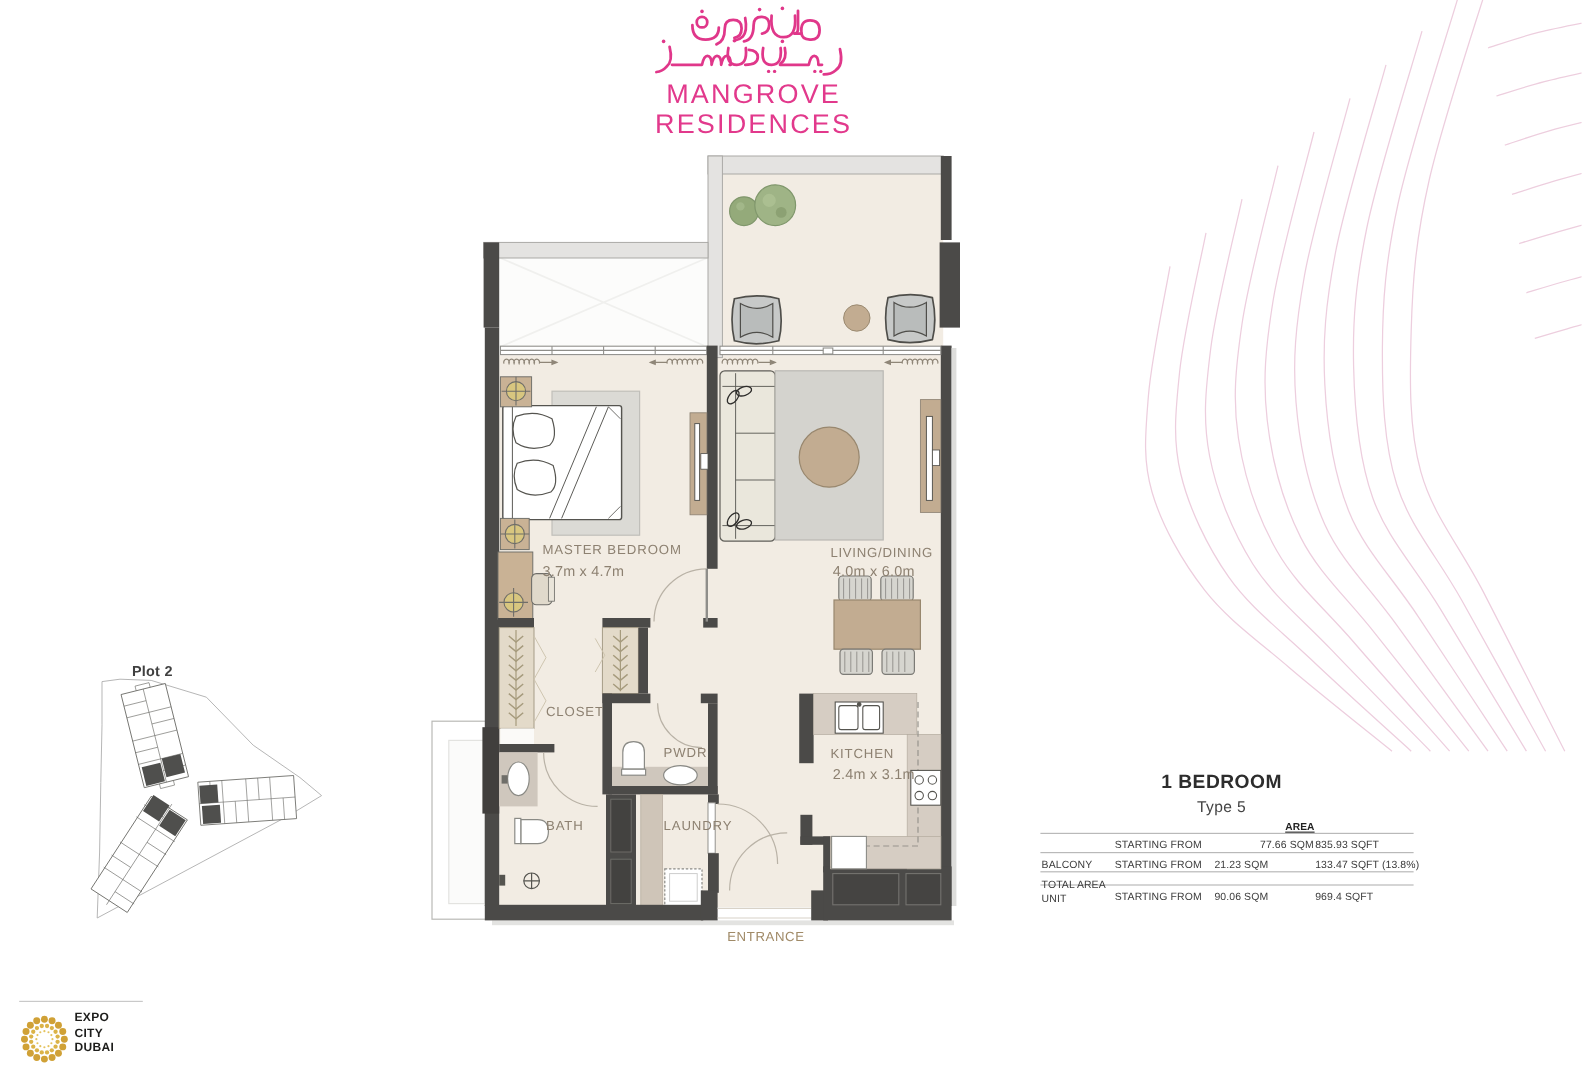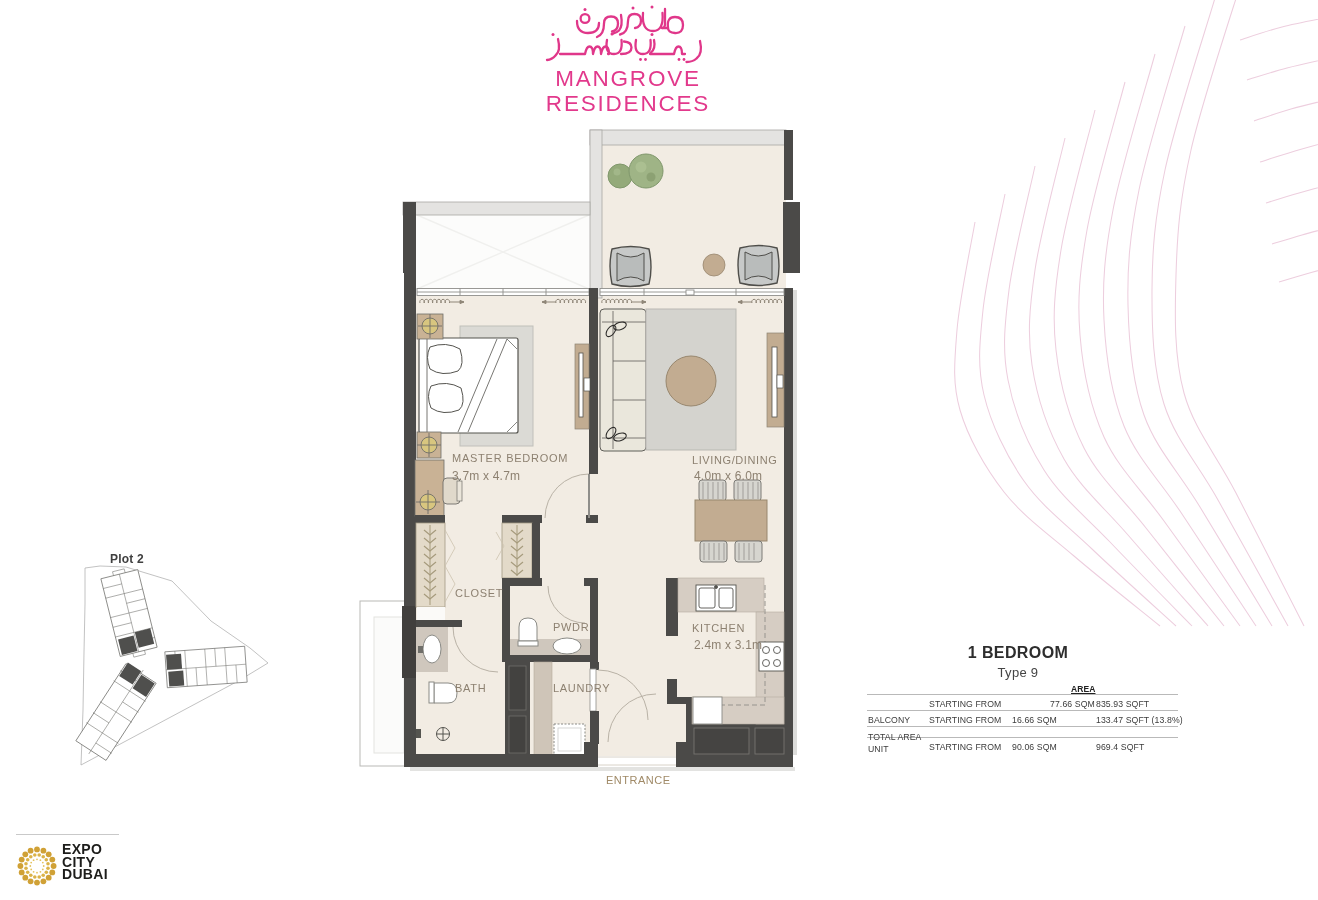--- a/index.html
+++ b/index.html
@@ -10,45 +10,45 @@
 </head>
 <body>
 
 <div class="abs" style="left:0;top:0;width:1318px;height:900px;">
 
 <div class="abs" style="left:428px;top:66px;width:400px;text-align:center;color:#e2398c;font-size:22.5px;letter-spacing:1.8px;">MANGROVE</div>
 
 <div class="abs" style="left:428px;top:91px;width:400px;text-align:center;color:#e2398c;font-size:22.5px;letter-spacing:1.8px;">RESIDENCES</div>
 
 <div class="abs" style="left:868px;top:644px;width:300px;text-align:center;color:#2d2d2d;font-size:16px;font-weight:bold;letter-spacing:0.4px;">1 BEDROOM</div>
-<div class="abs" style="left:868px;top:665px;width:300px;text-align:center;color:#444;font-size:13px;letter-spacing:0.3px;">Type 9</div>
+<div class="abs" style="left:868px;top:665px;width:300px;text-align:center;color:#444;font-size:13px;letter-spacing:0.3px;">Type 5</div>
 
 <div class="abs" style="left:867px;top:683px;width:311px;font-size:8.7px;color:#3b3b3b;letter-spacing:0.1px;white-space:nowrap;">
   <div class="abs" style="left:204px;top:1px;font-weight:bold;font-size:8.5px;color:#222;text-decoration:underline;">AREA</div>
   <div class="abs" style="left:0;top:11px;width:311px;border-top:1px solid #b9b9b9;"></div>
   <div class="abs" style="left:1px;top:16px;margin-top:45px;">UNIT</div>
   <div class="abs" style="left:62px;top:16px;">STARTING FROM</div>
   <div class="abs" style="left:145px;top:16px;margin-left:38px;">77.66 SQM</div>
   <div class="abs" style="left:229px;top:16px;">835.93 SQFT</div>
   <div class="abs" style="left:0;top:27px;width:311px;border-top:1px solid #b9b9b9;"></div>
   <div class="abs" style="left:1px;top:32px;">BALCONY</div>
   <div class="abs" style="left:62px;top:32px;">STARTING FROM</div>
-  <div class="abs" style="left:145px;top:32px;">16.66 SQM</div>
+  <div class="abs" style="left:145px;top:32px;">21.23 SQM</div>
   <div class="abs" style="left:229px;top:32px;">133.47 SQFT (13.8%)</div>
   <div class="abs" style="left:0;top:43px;width:311px;border-top:1px solid #b9b9b9;"></div>
   <div class="abs" style="left:0;top:54px;width:311px;border-top:1px solid #b9b9b9;"></div>
   <div class="abs" style="left:1px;top:49px;">TOTAL AREA</div>
   <div class="abs" style="left:62px;top:59px;">STARTING FROM</div>
   <div class="abs" style="left:145px;top:59px;">90.06 SQM</div>
   <div class="abs" style="left:229px;top:59px;">969.4 SQFT</div>
 </div>
 
 <div class="abs" style="left:81px;top:552px;font-size:12px;font-weight:bold;color:#404040;letter-spacing:0.2px;margin-left:29px;">Plot 2</div>
 
-<div class="abs" style="left:62px;top:843px;font-size:14px;font-weight:bold;color:#1d1d1b;line-height:12.5px;letter-spacing:0.3px;">EXPO<br>CITY<br>DUBAI</div>
+<div class="abs" style="left:62px;top:843px;font-size:10px;font-weight:bold;color:#1d1d1b;line-height:12.5px;letter-spacing:0.3px;">EXPO<br>CITY<br>DUBAI</div>
 
 <div class="abs" style="left:16px;top:834px;width:103px;border-top:1px solid #c9c9c9;"></div>
 
 <svg class="abs" style="left:0;top:0;" width="1318" height="900" viewBox="0 0 1318 900">
 
   <g fill="none" stroke="#edcede" stroke-width="1.05">
     <path d="M 975.0 222.0 C 972.0 240.0 959.5 298.7 957.0 330.0 C 954.5 361.3 952.2 383.0 960.0 410.0 C 967.8 437.0 985.0 467.7 1004.0 492.0 C 1023.0 516.3 1048.0 533.7 1074.0 556.0 C 1100.0 578.3 1145.7 614.3 1160.0 626.0"></path>
     <path d="M 1005.0 194.0 C 1001.3 213.3 986.5 276.5 983.0 310.0 C 979.5 343.5 977.2 366.5 984.0 395.0 C 990.8 423.5 1006.0 455.3 1024.0 481.0 C 1042.0 506.7 1066.7 524.8 1092.0 549.0 C 1117.3 573.2 1162.0 613.2 1176.0 626.0"></path>
     <path d="M 1035.0 166.0 C 1030.7 186.7 1013.5 254.3 1009.0 290.0 C 1004.5 325.7 1002.2 350.0 1008.0 380.0 C 1013.8 410.0 1027.0 443.0 1044.0 470.0 C 1061.0 497.0 1085.3 516.0 1110.0 542.0 C 1134.7 568.0 1178.3 612.0 1192.0 626.0"></path>
     <path d="M 1065.0 138.0 C 1060.0 160.0 1040.5 232.2 1035.0 270.0 C 1029.5 307.8 1027.2 333.5 1032.0 365.0 C 1036.8 396.5 1048.0 430.7 1064.0 459.0 C 1080.0 487.3 1104.0 507.2 1128.0 535.0 C 1152.0 562.8 1194.7 610.8 1208.0 626.0"></path>

